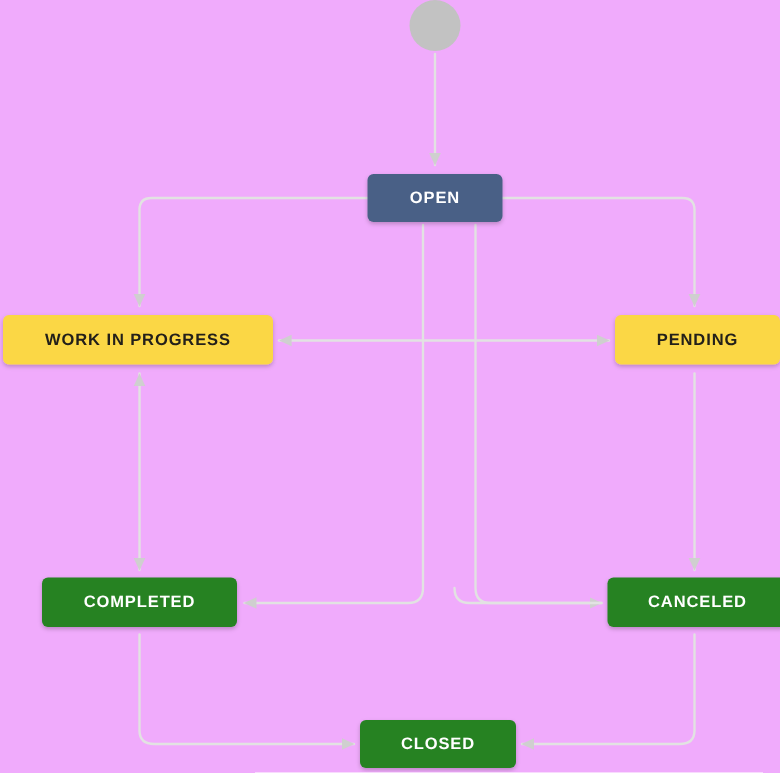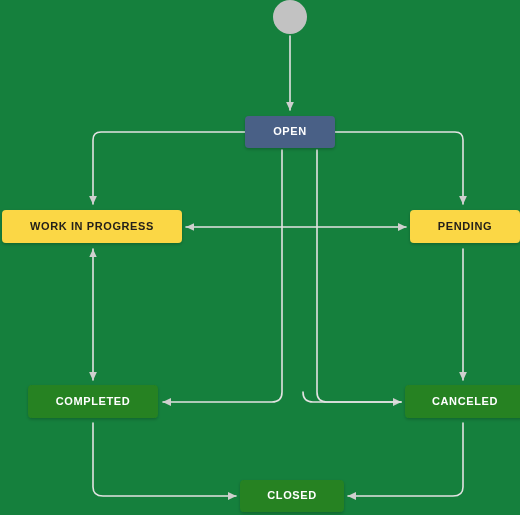--- a/index.html
+++ b/index.html
@@ -10,21 +10,21 @@
   body {
     width: 520px;
     height: 515px;
     font-family: "Liberation Sans", sans-serif;
     overflow: hidden;
   }
   #diagram-root {
     position: relative;
     width: 520px;
     height: 515px;
-    background: #15803d;
+    background: #f0abfc;
   }
   svg.canvas {
     position: absolute;
     left: 0;
     top: 0;
     width: 520px;
     height: 515px;
     display: block;
   }
   .node-label {

